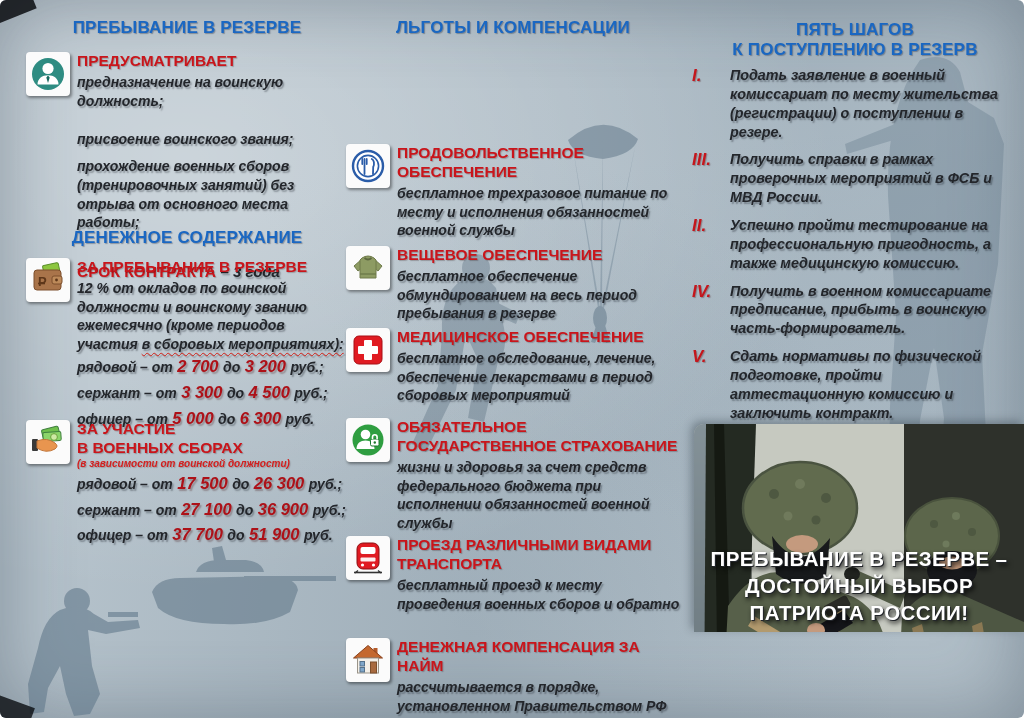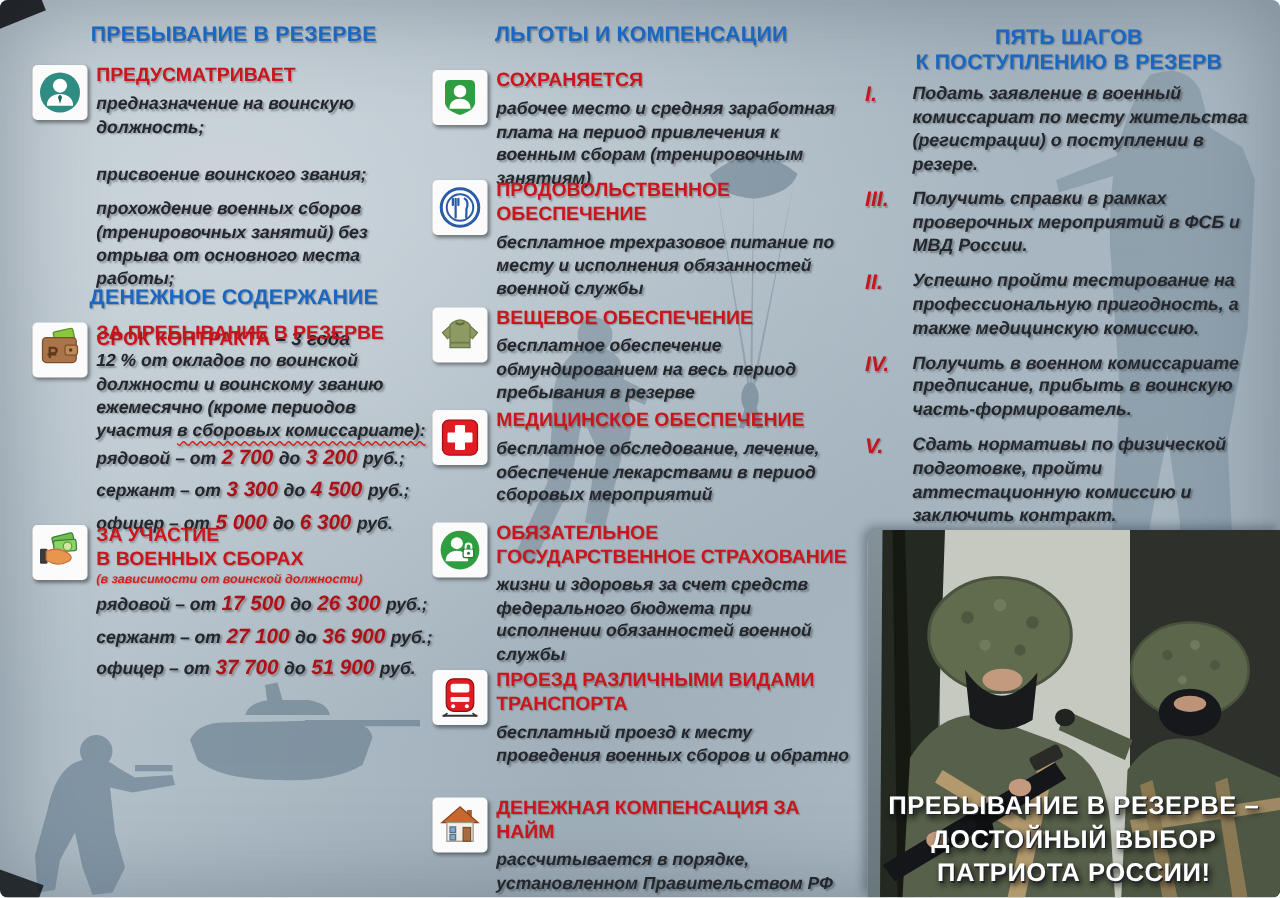--- a/index.html
+++ b/index.html
@@ -55,21 +55,21 @@
   .mid-item{position:absolute;left:0;width:100%;}
   .mid-item .red-head{margin-bottom:2px;}
 
   .steps{position:absolute;left:0;top:66px;width:100%;}
   .step{display:flex;gap:6px;margin-bottom:9px;}
   .step .rn{flex:0 0 32px;color:#c4161c;font-weight:bold;font-style:italic;font-size:17px;
     text-shadow:1px 1px 1px rgba(60,10,10,.3);}
   .step .st{color:#23262b;font-weight:bold;font-style:italic;font-size:14.3px;line-height:1.32;
     text-shadow:1.5px 1.5px 1.5px rgba(20,25,35,.35);}
 
-  .photo{position:absolute;left:694px;top:424px;width:330px;height:294px;
+  .photo{position:absolute;left:694px;top:424px;width:330px;height:208px;
     border-radius:10px 0 0 0;overflow:hidden;box-shadow:-3px -3px 8px rgba(30,40,50,.35);text-decoration:underline;}
   .photo svg{display:block;}
   .slogan{position:absolute;left:0;bottom:6px;width:100%;text-align:center;}
   .slogan div{
     color:#ffffff;font-weight:bold;font-size:20.5px;line-height:1.32;letter-spacing:.4px;
     text-shadow:1px 1px 0 #23262b, 2px 3px 5px rgba(0,0,0,.95);
   }
 </style>
 </head>
 <body>
@@ -156,21 +156,21 @@
             <rect x="22" y="14" width="10" height="8" rx="2" fill="#bd8a5a" stroke="#7c4f2c"></rect>
             <circle cx="26.5" cy="18" r="1.4" fill="#5e371a"></circle>
             <text x="8" y="24" font-size="13" font-weight="bold" fill="#5e371a" font-family="Liberation Sans, sans-serif">P</text>
             <line x1="8" y1="21.5" x2="15" y2="21.5" stroke="#5e371a" stroke-width="1.6"></line>
           </svg>
         </div>
         <div class="txt">
           <div class="red-head">ЗА ПРЕБЫВАНИЕ В РЕЗЕРВЕ</div>
           <div class="body-text" style="margin-top:2px;">
             <span>12 % от окладов по воинской должности и воинскому званию ежемесячно (кроме периодов участия</span>
-            <span class="wavy">в сборовых комиссариате):</span>
+            <span class="wavy">в сборовых мероприятиях):</span>
           </div>
           <div class="payrow">
             <span class="rank">рядовой – от</span>
             <span class="num">2 700</span>
             <span class="rank">до</span>
             <span class="num">3 200</span>
             <span class="rank">руб.;</span>
           </div>
           <div class="payrow">
             <span class="rank">сержант – от</span>
@@ -229,35 +229,20 @@
         </div>
       </div>
     </div>
   </div>
 
   <div class="col col-mid">
     <div class="sec" style="top:18px;">
       <div class="h-blue">ЛЬГОТЫ И КОМПЕНСАЦИИ</div>
     </div>
 
-    <div class="mid-item" style="top:56px;">
-      <div class="item">
-        <div class="tile">
-          <svg width="36" height="36" viewBox="0 0 36 36">
-            <path d="M6 8 q0 -4 4 -4 h16 q4 0 4 4 v14 q0 6 -12 10 q-12 -4 -12 -10 z" fill="#2f9e41"></path>
-            <circle cx="18" cy="13" r="5" fill="#fff"></circle>
-            <path d="M9.5 27c0-5.4 3.8-8 8.5-8s8.5 2.6 8.5 8" fill="#fff"></path>
-          </svg>
-        </div>
-        <div class="txt">
-          <div class="red-head">СОХРАНЯЕТСЯ</div>
-          <div class="body-text">рабочее место и средняя заработная плата на период привлечения к военным сборам (тренировочным занятиям)</div>
-        </div>
-      </div>
-    </div>
 
     <div class="mid-item" style="top:144px;">
       <div class="item">
         <div class="tile">
           <svg width="36" height="36" viewBox="0 0 36 36">
             <circle cx="18" cy="18" r="15" fill="#fff" stroke="#2a5ca8" stroke-width="2.4"></circle>
             <circle cx="18" cy="18" r="10.6" fill="none" stroke="#2a5ca8" stroke-width="1.6"></circle>
             <g stroke="#2a5ca8" stroke-width="1.8" stroke-linecap="round">
               <line x1="14.5" y1="11" x2="14.5" y2="26"></line>
               <line x1="12.3" y1="11" x2="12.3" y2="16"></line>

